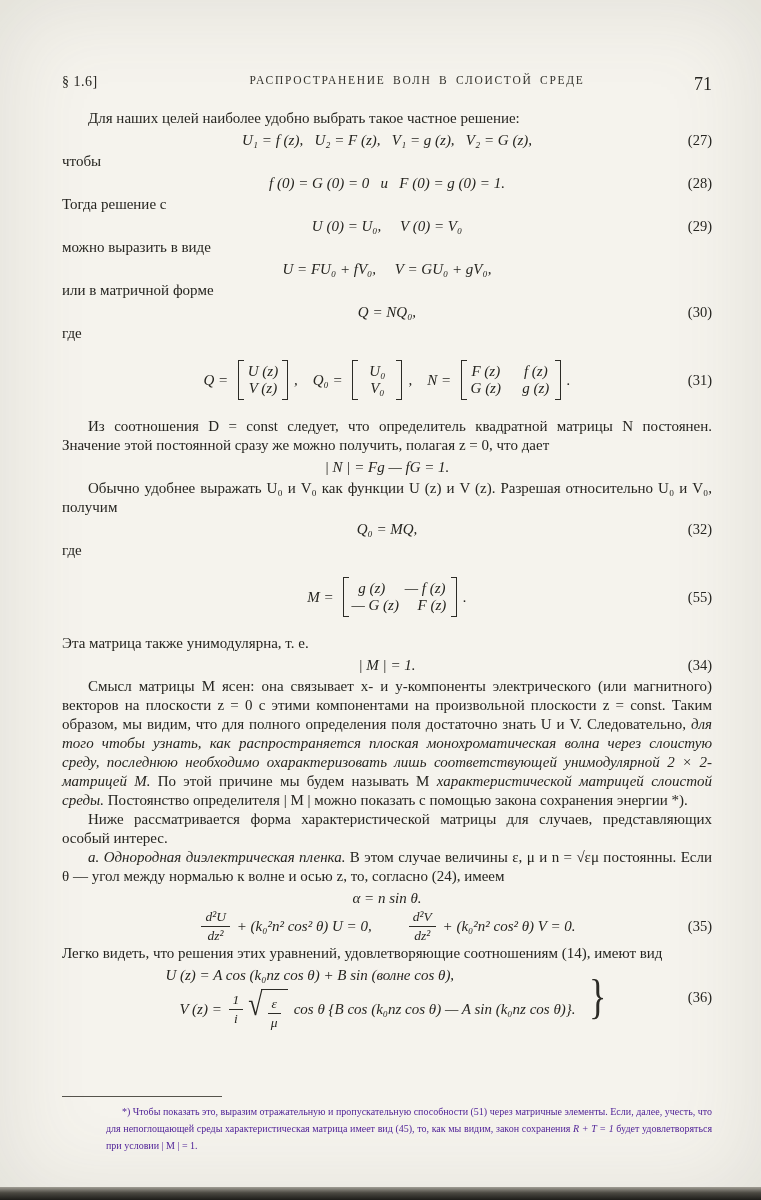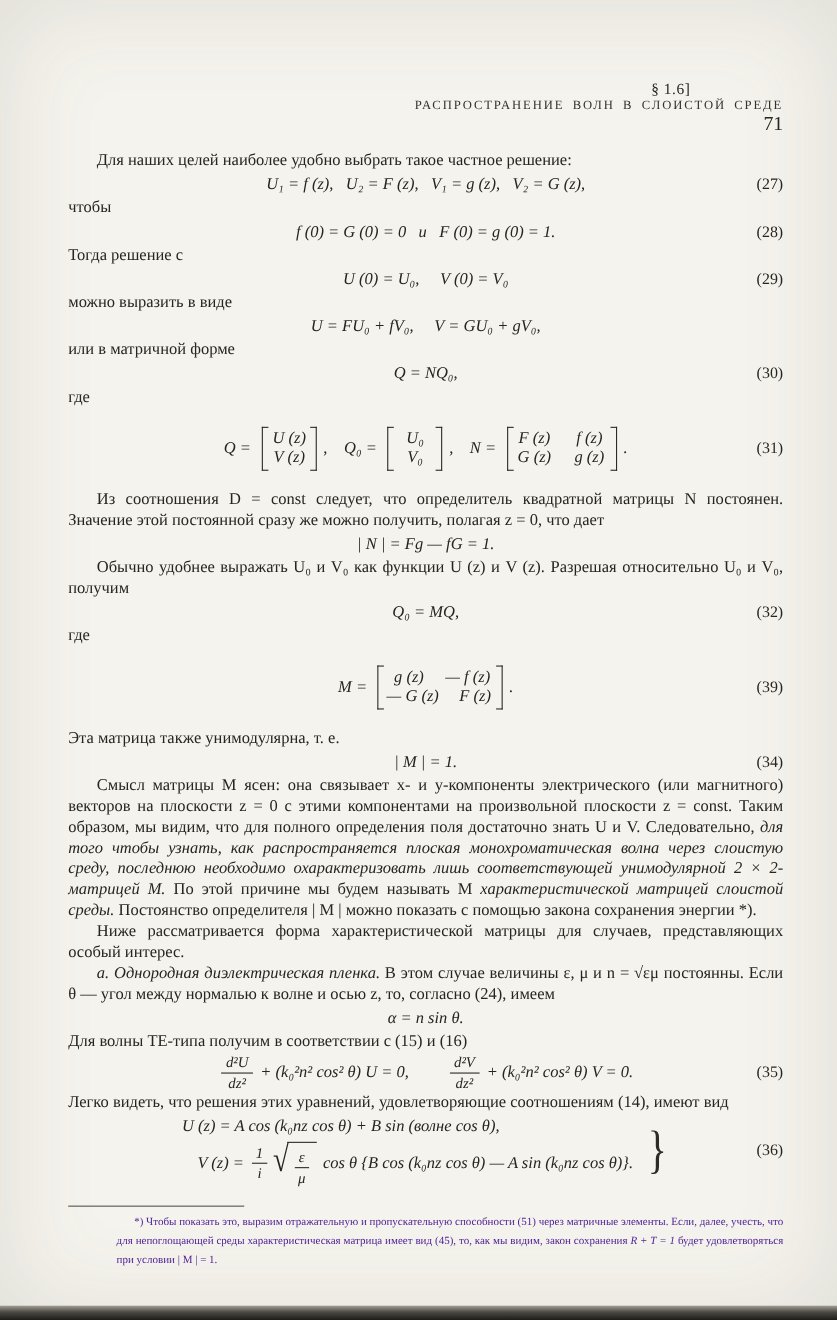--- a/index.html
+++ b/index.html
@@ -5,21 +5,21 @@
   * { margin:0; padding:0; box-sizing:border-box; }
   html, body { background:#e8e7e2; }
   .page {
     position:relative; width:761px; height:1200px; overflow:hidden;
     background:#f5f3ed;
     box-shadow: inset 0 0 90px rgba(95,90,72,0.14);
     font-family:"Liberation Serif","DejaVu Serif",serif;
     color:#262520;
   }
   .inner { position:absolute; left:62px; right:49px; top:74px; bottom:0; }
-  .pagehead { display:flex; align-items:flex-end; margin-bottom:14px;flex-direction:column; }
+  .pagehead { display:flex; align-items:flex-start; margin-bottom:14px; }
   .sec { font-size:14px; width:120px; letter-spacing:0.5px; }
   .runtitle { flex:1; text-align:center; font-size:11.5px; letter-spacing:1.7px; word-spacing:3px; color:#33322c; }
   .pagenum { width:60px; text-align:right; font-size:18px; }
 
   .para, .cue { font-size:15px; line-height:19px; text-align:justify; }
   .indent { text-indent:26px; }
   .it { font-style:italic; }
   .pre { white-space:pre; }
 
   .equation { position:relative; margin:2px 0; text-align:center; font-style:italic; font-size:15px; line-height:20px; }
@@ -160,41 +160,40 @@
             <span class="mcell">g (z)</span>
             <span class="mcell">— f (z)</span>
           </span>
           <span class="mrow">
             <span class="mcell">— G (z)</span>
             <span class="mcell">F (z)</span>
           </span>
         </span>
         <span class="pre">.</span>
       </div>
-      <span class="eq-num">(39)</span>
+      <span class="eq-num">(55)</span>
     </div>
 
     <p class="cue">Эта матрица также унимодулярна, т. е.</p>
 
     <div class="equation">
       <span class="pre">| M | = 1.</span>
       <span class="eq-num">(34)</span>
     </div>
 
     <p class="para indent"><span>Смысл матрицы M ясен: она связывает x- и y-компоненты электрического (или магнитного) векторов на плоскости z = 0 с этими компонентами на произвольной плоскости z = const. Таким образом, мы видим, что для полного определения поля достаточно знать U и V. Следовательно, </span><span class="it">для того чтобы узнать, как распространяется плоская монохроматическая волна через слоистую среду, последнюю необходимо охарактеризовать лишь соответствующей унимодулярной 2 × 2-матрицей M.</span><span> По этой причине мы будем называть M </span><span class="it">характеристической матрицей слоистой среды.</span><span> Постоянство определителя | M | можно показать с помощью закона сохранения энергии *).</span></p>
 
     <p class="para indent">Ниже рассматривается форма характеристической матрицы для случаев, представляющих особый интерес.</p>
 
     <p class="para indent"><span class="it">а. Однородная диэлектрическая пленка.</span><span> В этом случае величины ε, μ и n = √εμ постоянны. Если θ — угол между нормалью к волне и осью z, то, согласно (24), имеем</span></p>
 
     <div class="equation">
       <span class="pre">α = n sin θ.</span>
     </div>
 
-    <p class="cue">Для волны TE-типа получим в соответствии с (15) и (16)</p>
 
     <div class="equation">
       <div class="eq-flex">
         <span class="frac">
             <span class="fnum">d²U</span>
             <span class="fden">dz²</span>
           </span>
         <span class="pre"> + (k₀²n² cos² θ) U = 0,</span>
         <span class="eqgap"></span>
         <span class="frac">

